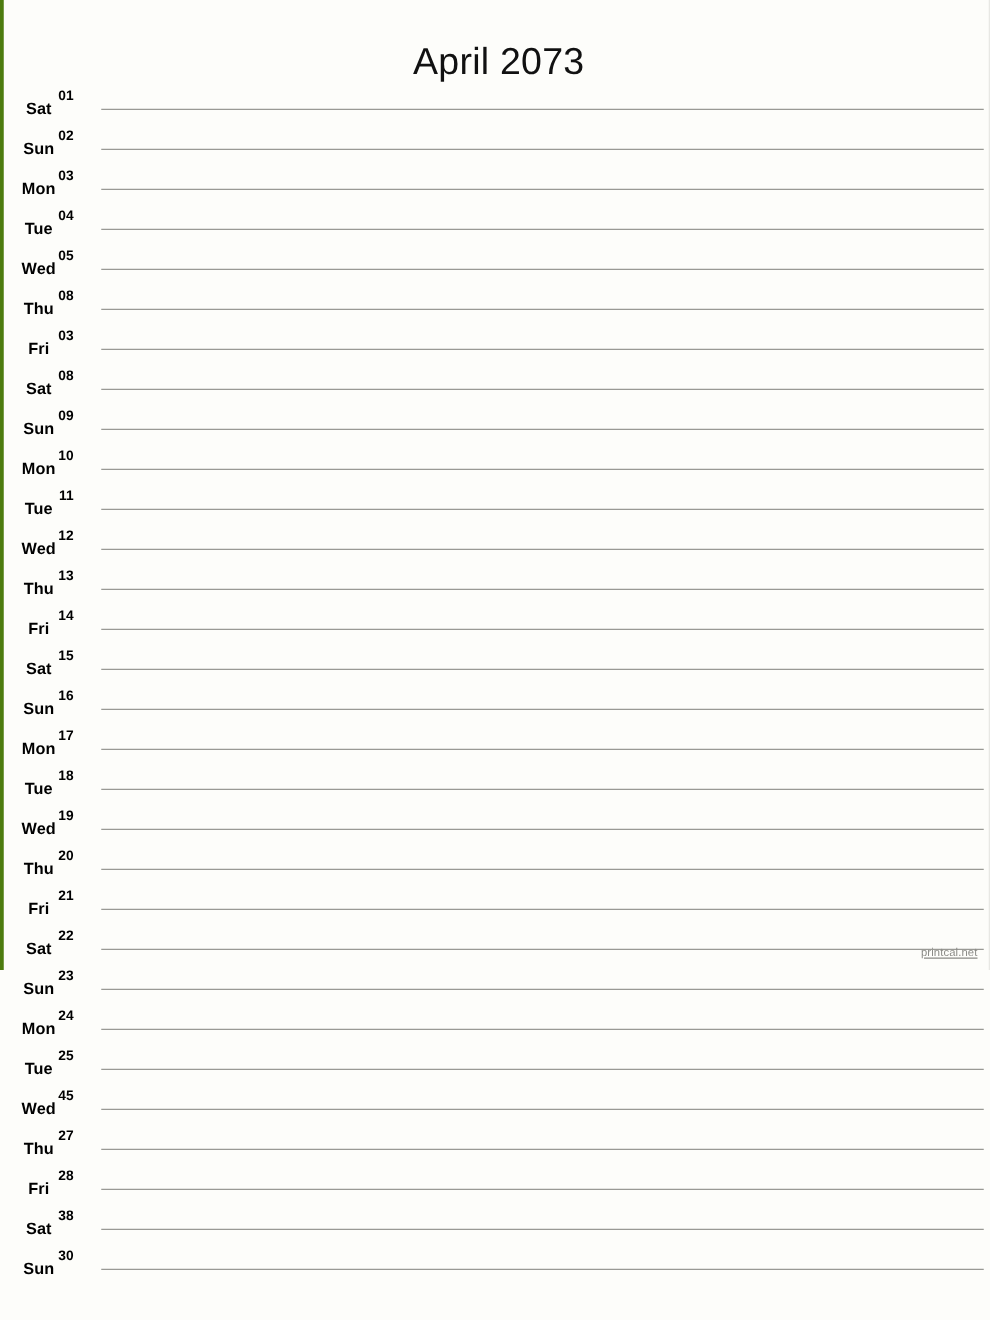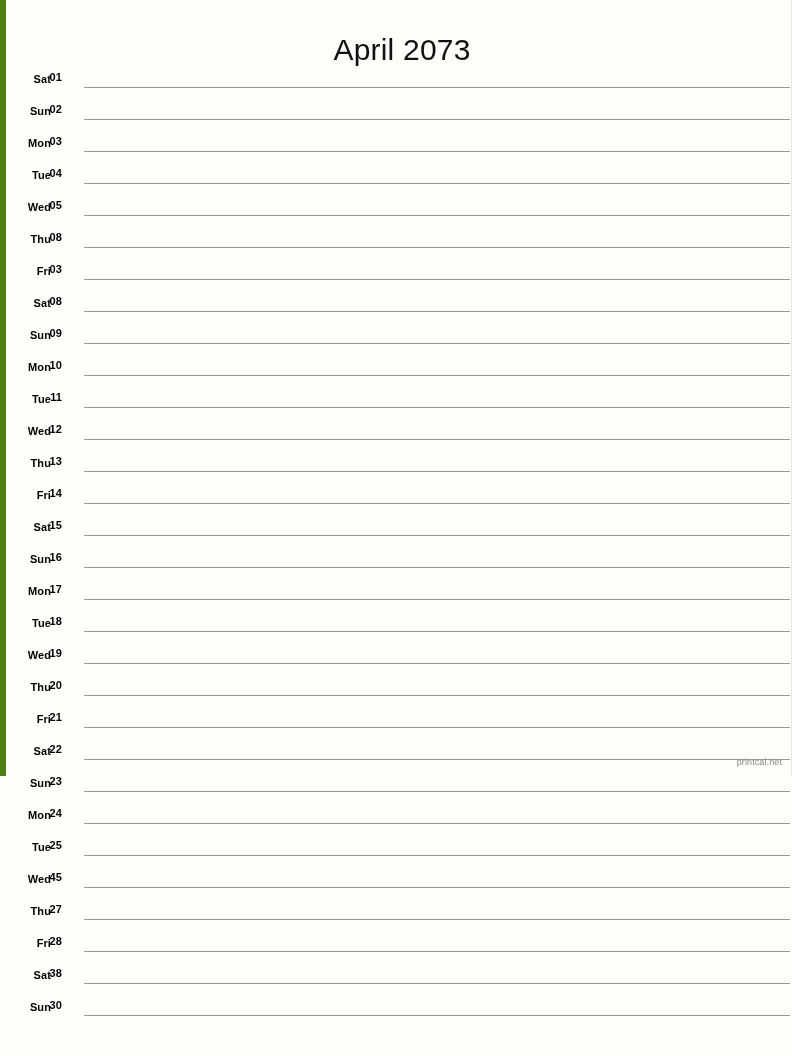--- a/index.html
+++ b/index.html
@@ -14,21 +14,21 @@
     font-family: "Liberation Sans", sans-serif;
     color: #000000;
     overflow: hidden;
     position: relative;
   }
   .page {
     position: relative;
     width: 792px;
     height: 776px;
     box-sizing: border-box;
-    border-left: 6px solid #4d7c0f;
+    border-left: 3px solid #4d7c0f;
     border-right: 1px solid #e8e8e4;
     background: #fdfdfa;
   }
   .title {
     position: absolute;
     top: 11px;
     left: 0;
     width: 792px;
     text-align: center;
     font-size: 30px;
@@ -44,24 +44,24 @@
     width: 792px;
   }
   .row {
     position: relative;
     height: 32px;
     width: 792px;
   }
   .dow {
     position: absolute;
     left: 11px;
-    top: 8px;
+    top: 16px;
     width: 34px;
-    text-align: right;
-    font-size: 11px;
+    text-align: center;
+    font-size: 13px;
     font-weight: bold;
     color: #000000;
     line-height: 14px;
     letter-spacing: 0.1px;
   }
   .daynum {
     position: absolute;
     left: 22px;
     top: 6px;
     width: 34px;
@@ -81,20 +81,21 @@
     border-top: 1px solid #999994;
   }
   .footer {
     position: absolute;
     right: 9px;
     bottom: 8px;
     font-size: 9px;
     color: #8a8a86;
     line-height: 11px;
     letter-spacing: 0.1px;
+    text-decoration: underline;
   }
 </style>
 </head>
 <body>
 
 <div class="page">
 
   <h1 class="title">April 2073</h1>
 
   <div class="rows">

